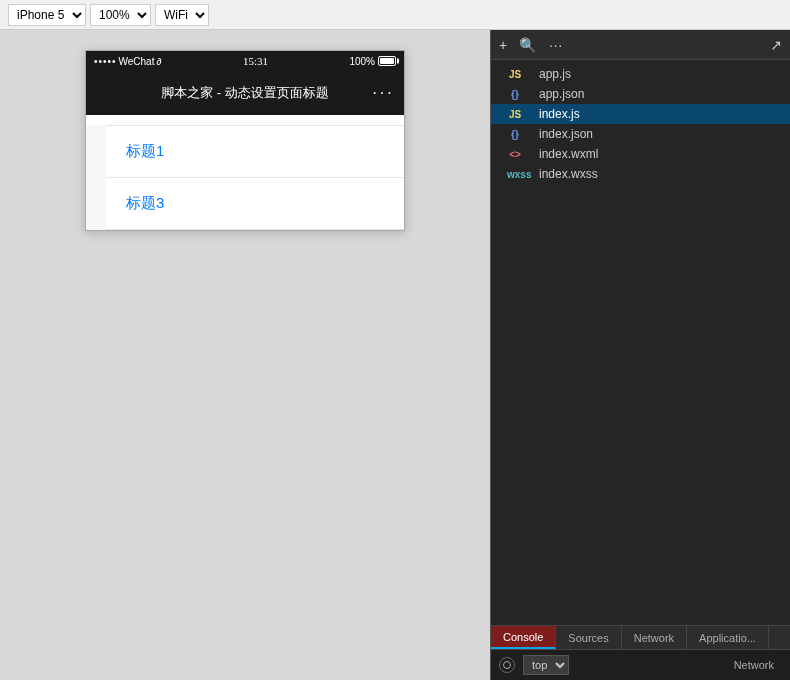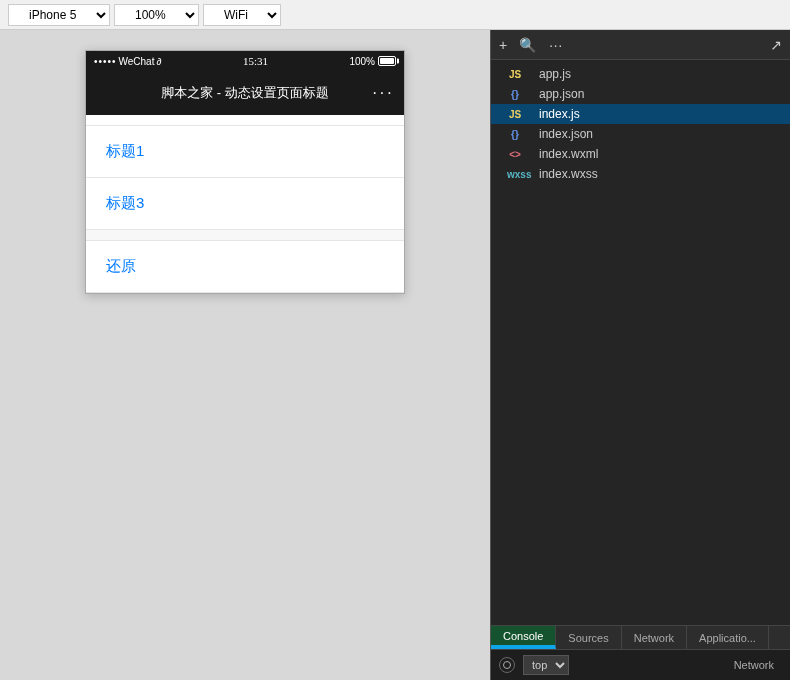--- a/index.html
+++ b/index.html
@@ -21,21 +21,21 @@
       display: flex;
       align-items: center;
       padding: 0 8px;
       gap: 4px;
     }
     .toolbar-select {
       height: 22px;
       font-size: 12px;
       border: 1px solid #ccc;
       background: white;
-      padding: 0 16px;
+      padding: 0 4px;
       cursor: pointer;
     }
 
     
     .main-area {
       display: flex;
       flex: 1;
       overflow: hidden;
     }
 
@@ -118,20 +118,21 @@
       position: absolute;
       right: 10px;
       color: white;
       font-size: 16px;
       letter-spacing: 2px;
     }
 
     
     .phone-content {
       background: #f7f7f7;
+      padding-left: 20px;
     }
     .phone-list-item {
       background: white;
       border-bottom: 1px solid #e5e5e5;
       padding: 16px 20px;
       font-size: 15px;
       color: #007AFF;
       cursor: pointer;
       min-height: 44px;
       display: flex;
@@ -222,22 +223,22 @@
       padding: 0 12px;
       font-size: 11px;
       color: #aaa;
       cursor: pointer;
       display: flex;
       align-items: center;
       border-right: 1px solid #444;
     }
     .devtools-tab.active {
       color: white;
-      background: #14532d;
-      border-bottom: 4px solid #0ea5e9;
+      background: #7f1d1d;
+      border-bottom: 2px solid #0ea5e9;
     }
     .devtools-bottom-bar {
       display: flex;
       align-items: center;
       padding: 0 8px;
       gap: 8px;
       height: 30px;
     }
     .circle-btn {
       width: 16px;
@@ -324,21 +325,20 @@
       </div>
 
       <div class="wechat-navbar">
         <span class="navbar-title">脚本之家 - 动态设置页面标题</span>
         <span class="navbar-dots">···</span>
       </div>
 
       <div class="phone-content">
         <div class="phone-list-item">标题1</div>
         <div class="phone-list-item">标题3</div>
-        <div class="phone-list-item restore">还原</div>
       </div>
 
     </div>
   </div>
 
   <div class="right-panel">
 
     <div class="right-toolbar">
       <div class="right-toolbar-icons">
         <span class="toolbar-icon">+</span>

